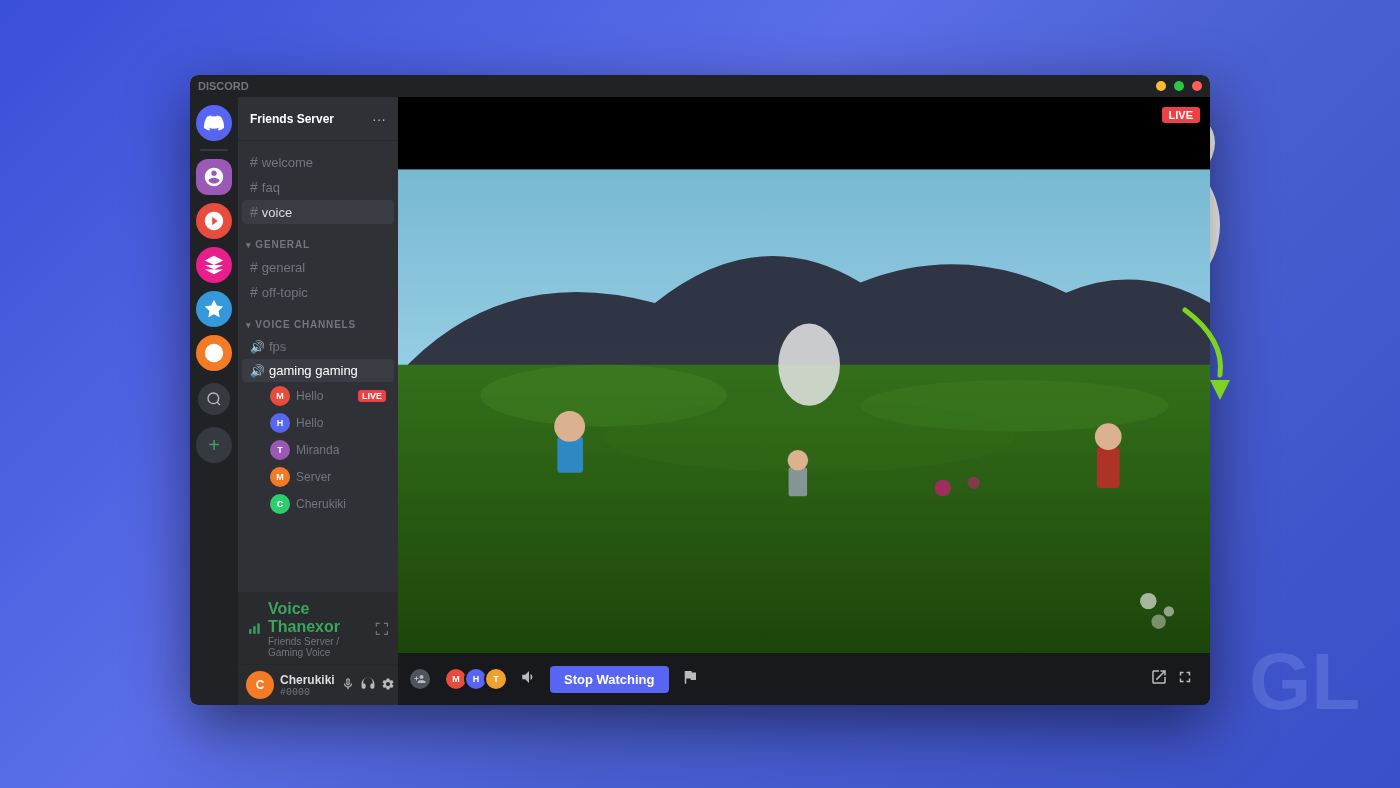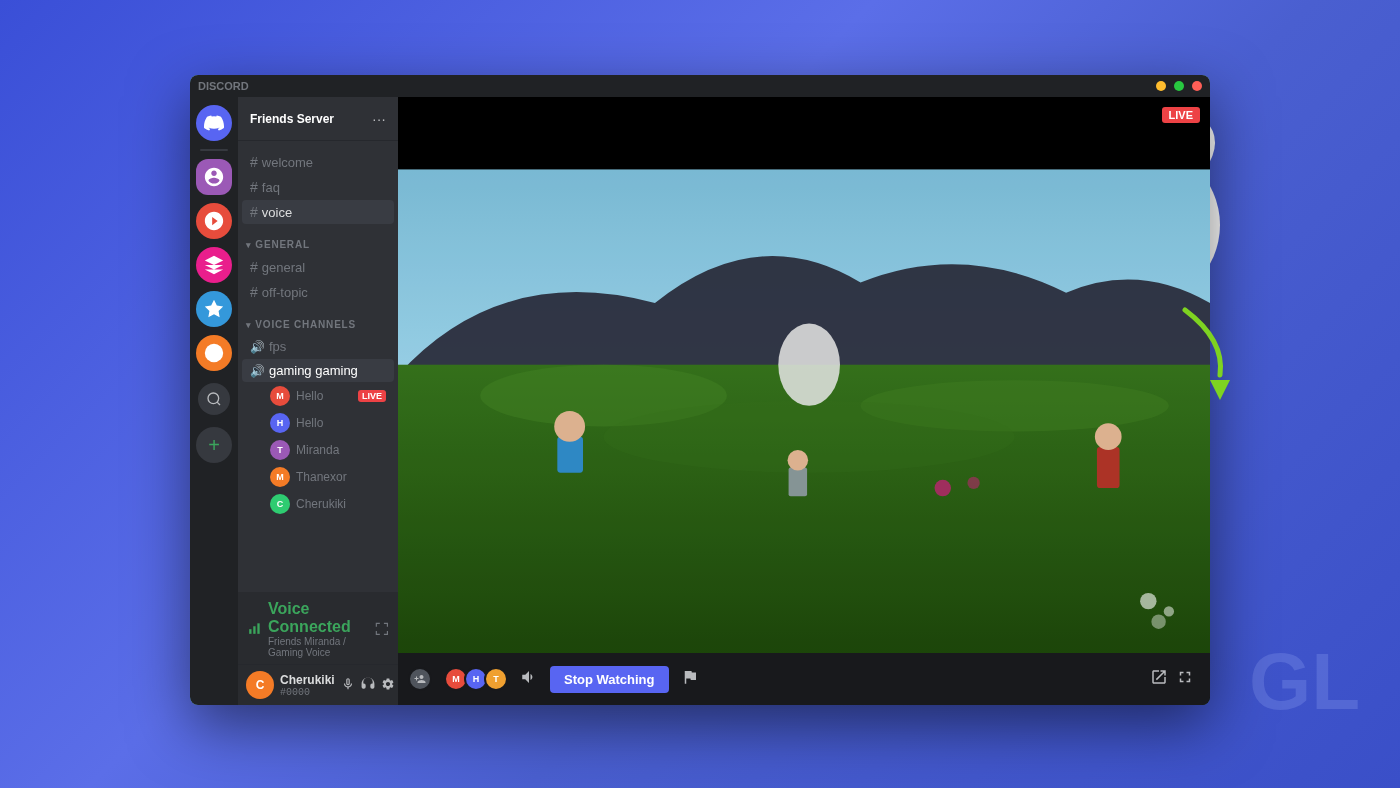--- a/index.html
+++ b/index.html
@@ -611,41 +611,41 @@
         <div class="voice-member">
           <div class="member-avatar" style="background:#5865f2;">H</div>
           <span>Hello</span>
         </div>
         <div class="voice-member">
           <div class="member-avatar" style="background:#9b59b6;">T</div>
           <span>Miranda</span>
         </div>
         <div class="voice-member">
           <div class="member-avatar" style="background:#f47b26;">M</div>
-          <span>Thanexor</span>
+          <span>Server</span>
         </div>
         <div class="voice-member">
           <div class="member-avatar" style="background:#2ecc71;">C</div>
           <span>Cherukiki</span>
         </div>
       </div>
 
       <div class="voice-connected-bar">
         <div class="voice-connected-status">
           <div class="voice-connected-info">
             <span class="voice-bars-icon">
               <svg width="14" height="14" viewBox="0 0 24 24" fill="#3ba55c">
                 <rect x="2" y="14" width="4" height="8"></rect>
                 <rect x="9" y="9" width="4" height="13"></rect>
                 <rect x="16" y="4" width="4" height="18"></rect>
               </svg>
             </span>
             <div>
-              <div class="voice-connected-label">Voice Connected</div>
-              <div class="voice-connected-sub">Friends Miranda / Gaming Voice</div>
+              <div class="voice-connected-label">Voice Thanexor</div>
+              <div class="voice-connected-sub">Friends Server / Gaming Voice</div>
             </div>
           </div>
           <span class="voice-expand-btn">
             <svg width="14" height="14" viewBox="0 0 24 24" fill="#72767d">
               <path d="M3 3h7v2H5v5H3V3zm14 0h7v7h-2V5h-5V3zm7 14h-2v5h-5v2h7v-7zm-14 5H5v-5H3v7h7v-2z"></path>
             </svg>
           </span>
         </div>
       </div>
 

